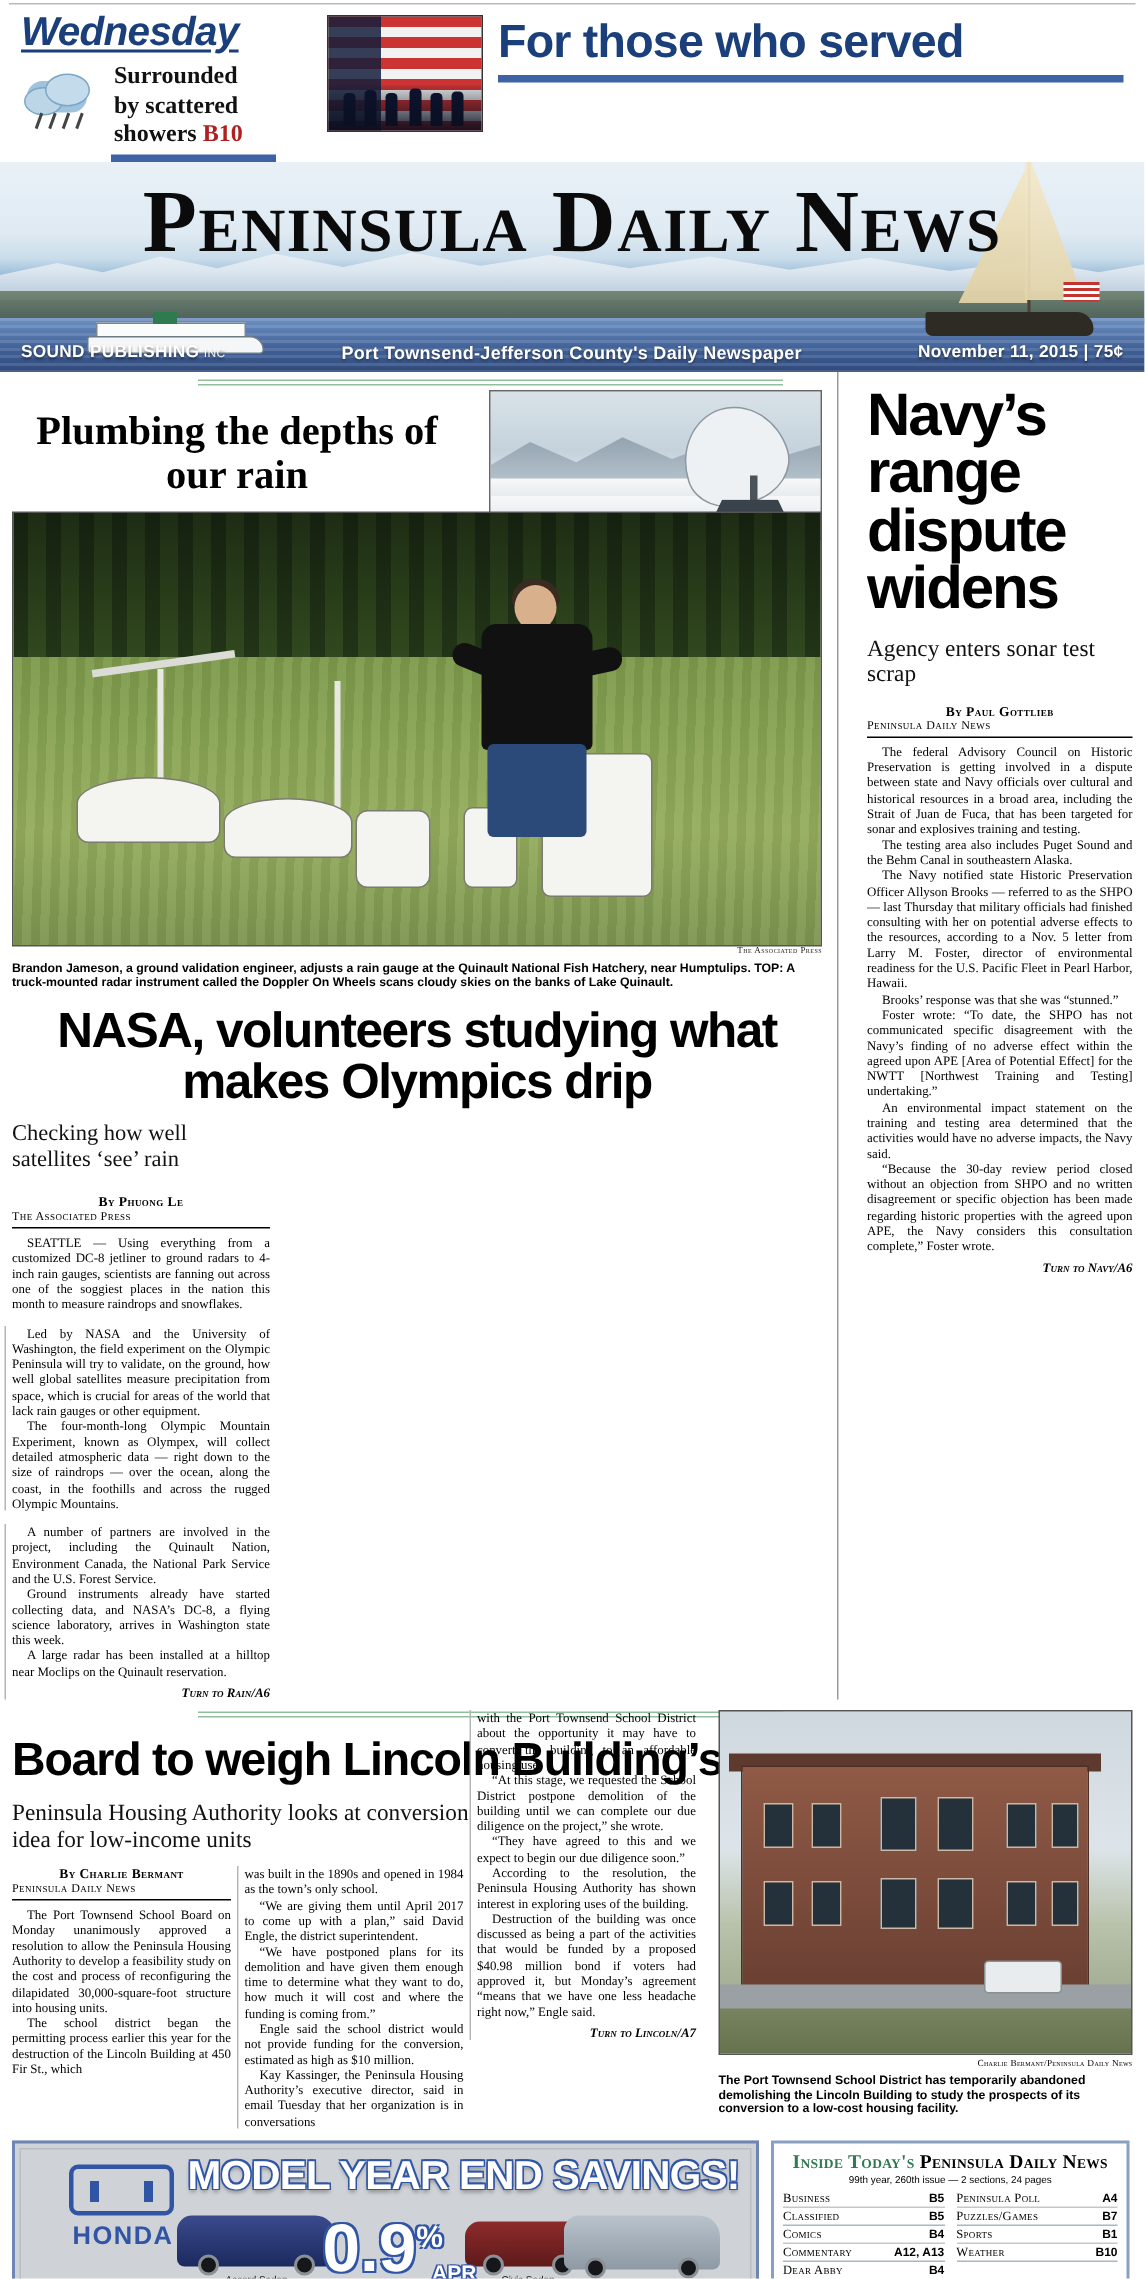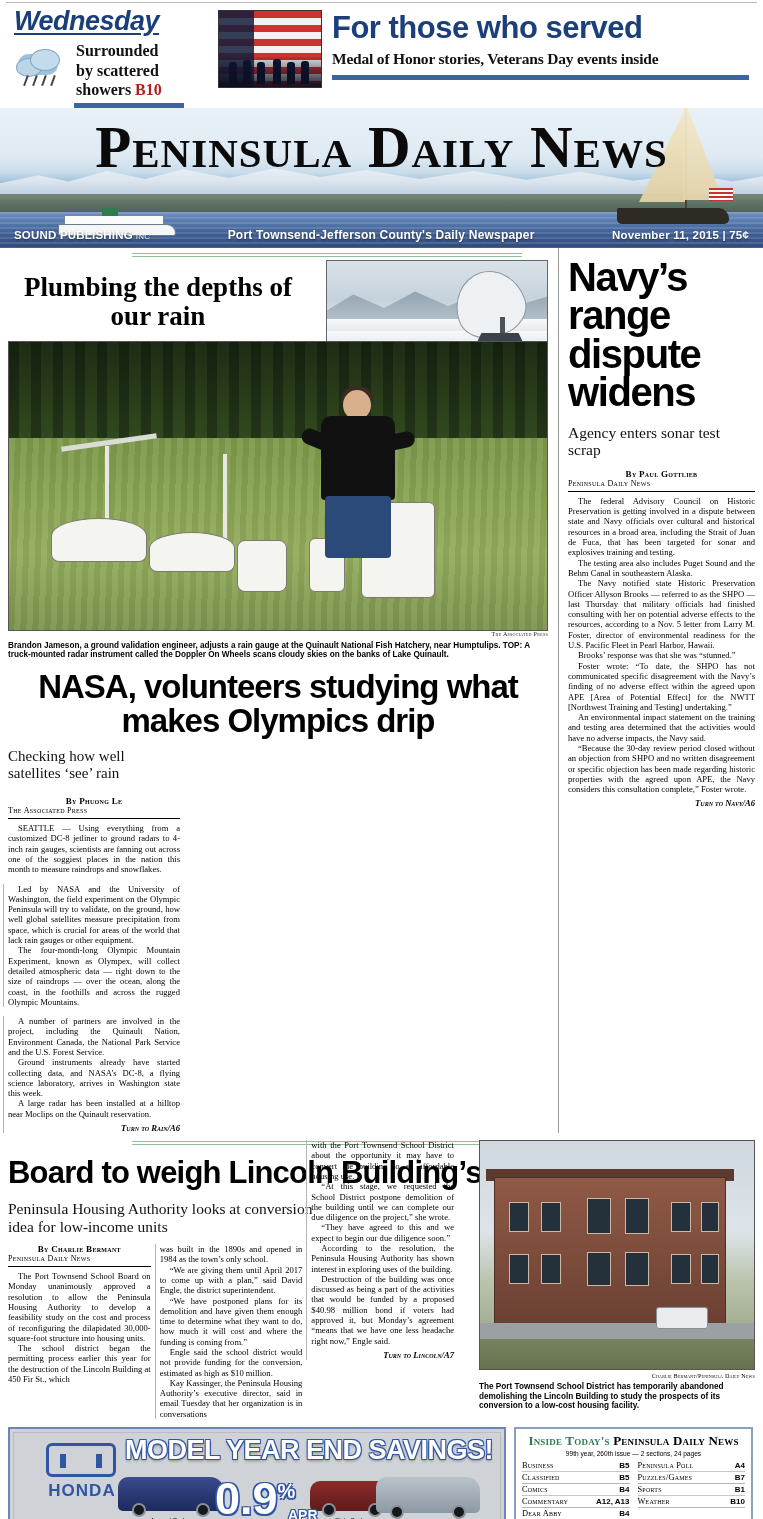--- a/index.html
+++ b/index.html
@@ -126,21 +126,21 @@
   .body-col p { text-indent:10px; margin-bottom:0; }
   .byline { font-family:"Liberation Serif", serif; font-weight:bold; font-size:9px; font-variant:small-caps; letter-spacing:.3px;text-align:center;}
   .byline2{ font-family:"Liberation Serif", serif; font-size:8px; font-variant:small-caps; letter-spacing:.3px;}
   .jump { font-family:"Liberation Serif", serif; font-weight:bold; font-style:italic; font-size:8.6px; font-variant:small-caps; text-align:right; margin-top:4px;}
   .credit { font-family:"Liberation Serif", serif; font-size:6px; font-variant:small-caps; text-align:right; letter-spacing:.3px; color:#222;}
 
   
   .main { position:relative; width:763px; padding:0 8px; }
   .topsec { display:flex; gap:10px; position:relative; }
   .left-top { width:540px; position:relative; }
-  .right-top { width:197px; position:relative; padding-left:10px; }
+  .right-top { width:197px; position:relative; padding-left:20px; }
   .right-top::before{ content:""; position:absolute; left:0; top:0; bottom:0; width:1px; background:#9a9a9a;}
 
   .rule-left { width:390px; margin:5px 0 0 124px; }
   .hl-rain {
     font-family:"Liberation Serif", serif; font-weight:bold; font-size:27px;
     line-height:1.07; text-align:center; width:300px; margin-top:16px; color:#000;
   }
   .radar-photo {
     position:absolute; right:0; top:12px; width:222px; height:100px;
     border:1px solid #666; overflow:hidden;
@@ -221,21 +221,21 @@
     font-family:"Liberation Sans", sans-serif; font-weight:bold; font-size:31px;
     letter-spacing:-0.8px; margin-top:10px; color:#000;
   }
   .deck-linc {
     font-family:"Liberation Serif", serif; font-size:15.5px; line-height:1.16;
     margin-top:9px; width:330px; color:#111;
   }
   .linc-cols { display:flex; gap:9px; margin-top:8px; align-items:flex-start;}
   .lc { width:146px; position:relative;}
   .lc + .lc::before{ content:""; position:absolute; left:-5px; top:0; bottom:0; width:1px; background:#b5b5b5;}
-  .linc-photo-wrap { width:276px; margin-left:16px; }
+  .linc-photo-wrap { width:276px; margin-left:6px; }
   .linc-photo {
     width:276px; height:230px; border:1px solid #555; position:relative; overflow:hidden;
     background:linear-gradient(180deg,#cfd8df 0%, #dde4e9 40%, #b9c3ac 62%, #8e9a7c 100%);
   }
   .lb-bldg {
     position:absolute; left:14px; top:36px; width:232px; height:150px;
     background:linear-gradient(180deg,#8f5a46,#7a4a3a 60%, #6a4033);
     border:1px solid #4c2f26;
   }
   .lb-roof { position:absolute; left:6px; top:28px; width:248px; height:12px; background:#5e3a2e;}
@@ -340,21 +340,20 @@
             <i style="left:20px;height:24px"></i>
             <i style="left:34px"></i>
           <i style="left:50px;height:25px"></i>
             <i style="left:64px"></i>
             <i style="left:78px;height:23px"></i>
         </div>
       </div>
 
       <div class="served">
         <div class="served-top">For those who served</div>
-        <div class="served-sub">Medal of Honor stories, Veterans Day events inside</div>
         <div class="served-bar"></div>
       </div>
     </div>
   </div>
 
   <div class="masthead">
     <div class="mh-mtns"></div>
     <div class="mh-trees"></div>
     <div class="mh-water"></div>
 

